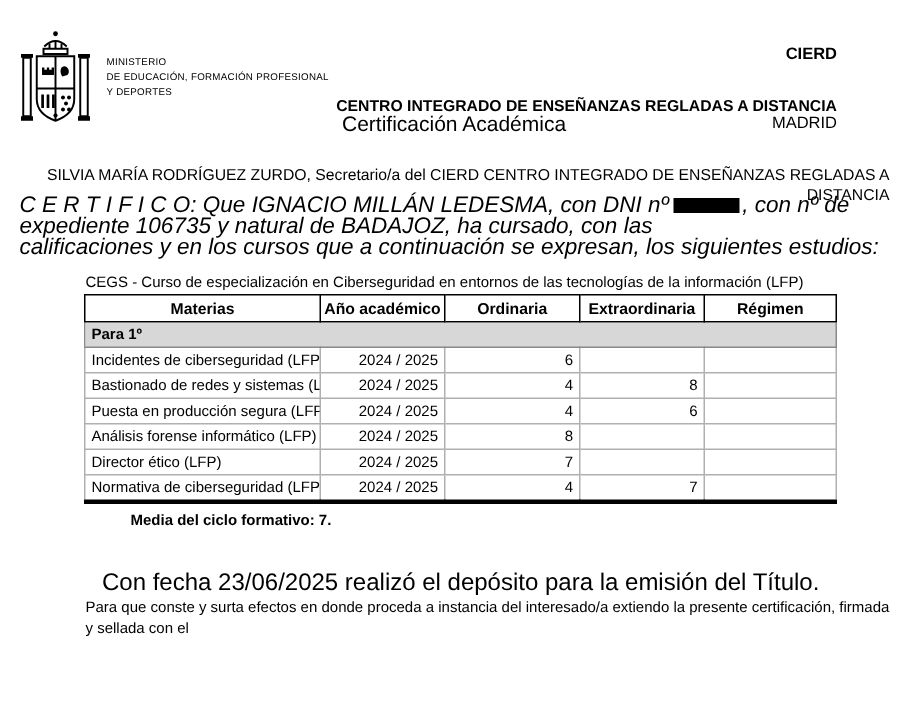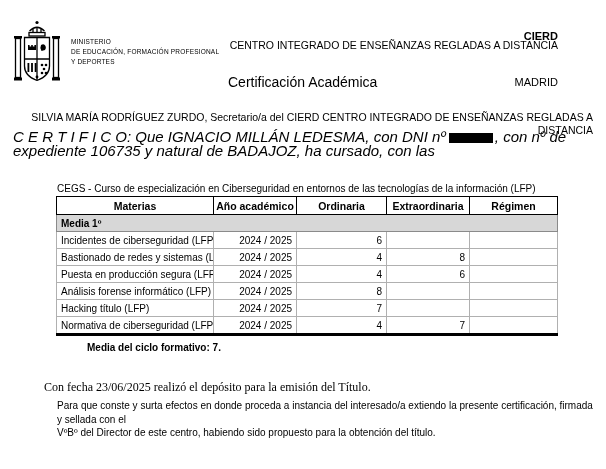--- a/index.html
+++ b/index.html
@@ -11,21 +11,21 @@
     position:relative;
     overflow:hidden;
   }
   .abs{position:absolute;}
 
   
   .logo{left:13px;top:20px;width:48px;height:68px;}
   .ministry{left:71px;top:37px;font-size:6.5px;line-height:10px;letter-spacing:.2px;color:#000;}
   .org-line{right:48px;text-align:left;white-space:nowrap;}
   .org-acronym{top:30px;font-size:11px;font-weight:bold;}
-  .org-name{top:39px;font-size:10.5px;font-weight:normal;}
+  .org-name{top:65px;font-size:10.5px;font-weight:bold;}
   .org-city{top:76px;font-size:11px;padding-left:20px;}
   .doc-title{left:228px;top:74px;font-size:14px;font-weight:normal;}
 
   
   .para-secretary{left:13px;top:111px;width:580px;font-size:10.5px;line-height:13px;text-align:right;}
   .para-certify{left:13px;top:130px;width:585px;font-size:15px;line-height:14px;font-style:italic;}
   .redaction{display:inline-block;width:44px;height:10px;background:#000;vertical-align:-1px;margin:0 2px 0 3px;}
 
   
   .table-title{left:57px;top:183px;font-size:10px;font-weight:normal;}
@@ -50,21 +50,21 @@
   table.grades tr.group-row td{
     background:#d7d7d7;
     border:1px solid #8a8a8a;
     font-weight:bold;text-align:left;
     height:16px;
   }
 
   .media-line{left:57px;top:342px;font-size:10px;font-weight:bold;padding-left:30px;}
 
   
-  .footer-deposit{left:44px;top:380px;font-size:12px;font-family:Liberation Serif, serif;}
+  .footer-deposit{left:68px;top:380px;font-size:16px;}
   .footer-closing{left:57px;top:399px;width:540px;font-size:10px;line-height:13.5px;}
 
   
   .coa{stroke:#000;fill:none;stroke-width:1.3;}
   .coa-fill{fill:#000;stroke:none;}
 </style>
 </head>
 <body>
 
 <div class="abs logo">
@@ -113,20 +113,21 @@
 <div class="abs org-line org-acronym">CIERD</div>
 <div class="abs org-line org-name">CENTRO INTEGRADO DE ENSEÑANZAS REGLADAS A DISTANCIA</div>
 <div class="abs org-line org-city">MADRID</div>
 
 <div class="abs doc-title">Certificación Académica</div>
 
 <div class="abs para-secretary">SILVIA MARÍA RODRÍGUEZ ZURDO, Secretario/a del CIERD CENTRO INTEGRADO DE ENSEÑANZAS REGLADAS A DISTANCIA</div>
 
 <div class="abs para-certify">
   <span>C E R T I F I C O: Que IGNACIO MILLÁN LEDESMA, con DNI nº</span><span class="redaction"></span><span>, con nº de expediente 106735 y natural de BADAJOZ, ha cursado, con las</span><br>
+  <span>calificaciones y en los cursos que a continuación se expresan, los siguientes estudios:</span>
 </div>
 
 <div class="abs table-title">CEGS - Curso de especialización en Ciberseguridad en entornos de las tecnologías de la información (LFP)</div>
 
 <table class="grades">
   <colgroup>
     <col style="width:157px">
       <col style="width:83px">
       <col style="width:90px">
       <col style="width:83px">
@@ -136,21 +137,21 @@
     <tr>
       <th>Materias</th>
       <th>Año académico</th>
       <th>Ordinaria</th>
       <th>Extraordinaria</th>
       <th>Régimen</th>
     </tr>
   </thead>
   <tbody>
     <tr class="group-row">
-      <td colspan="5">Media 1º</td>
+      <td colspan="5">Para 1º</td>
     </tr>
     <tr>
       <td class="materia">Incidentes de ciberseguridad (LFP)</td>
       <td>2024 / 2025</td>
       <td>6</td>
       <td></td>
       <td></td>
     </tr>
     <tr>
       <td class="materia">Bastionado de redes y sistemas (LFP)</td>
@@ -167,21 +168,21 @@
       <td></td>
     </tr>
     <tr>
       <td class="materia">Análisis forense informático (LFP)</td>
       <td>2024 / 2025</td>
       <td>8</td>
       <td></td>
       <td></td>
     </tr>
     <tr>
-      <td class="materia">Hacking título (LFP)</td>
+      <td class="materia">Director ético (LFP)</td>
       <td>2024 / 2025</td>
       <td>7</td>
       <td></td>
       <td></td>
     </tr>
     <tr>
       <td class="materia">Normativa de ciberseguridad (LFP)</td>
       <td>2024 / 2025</td>
       <td>4</td>
       <td>7</td>
@@ -189,14 +190,13 @@
     </tr>
   </tbody>
 </table>
 
 <div class="abs media-line">Media del ciclo formativo: 7.</div>
 
 <div class="abs footer-deposit">Con fecha 23/06/2025 realizó el depósito para la emisión del Título.</div>
 
 <div class="abs footer-closing">
   <span>Para que conste y surta efectos en donde proceda a instancia del interesado/a extiendo la presente certificación, firmada y sellada con el</span><br>
-  <span>VºBº del Director de este centro, habiendo sido propuesto para la obtención del título.</span>
 </div>
 
 </body></html>

